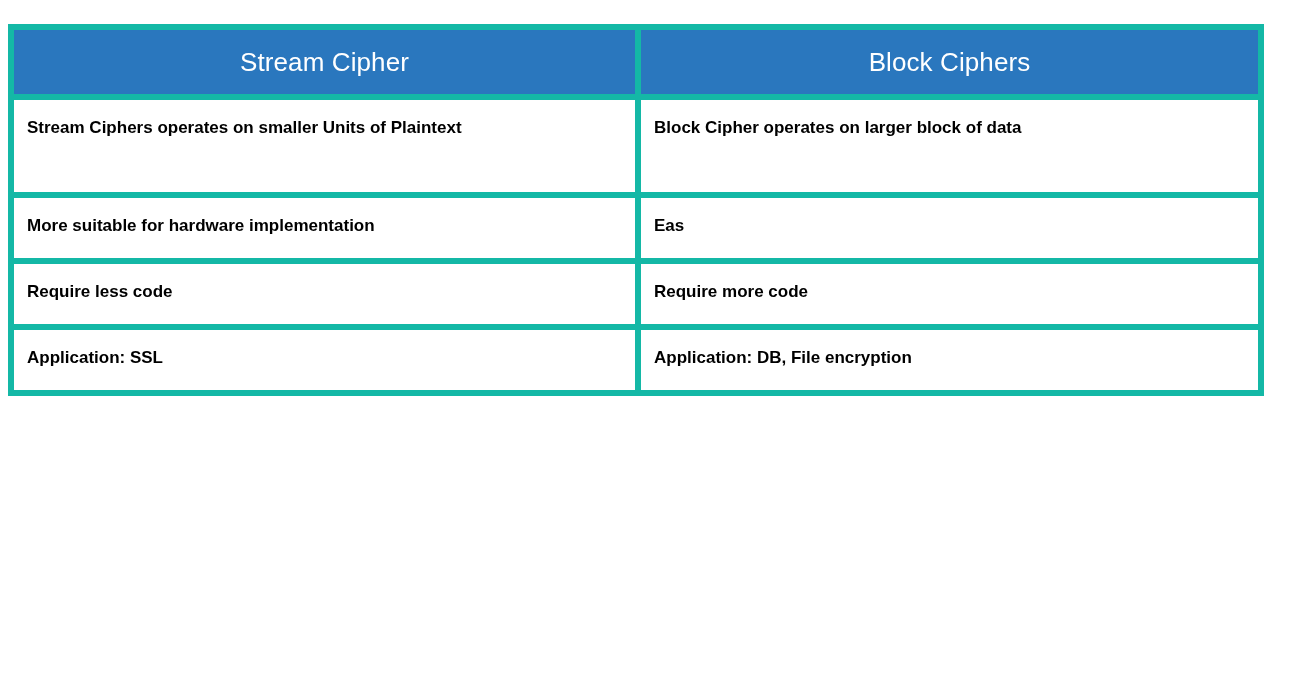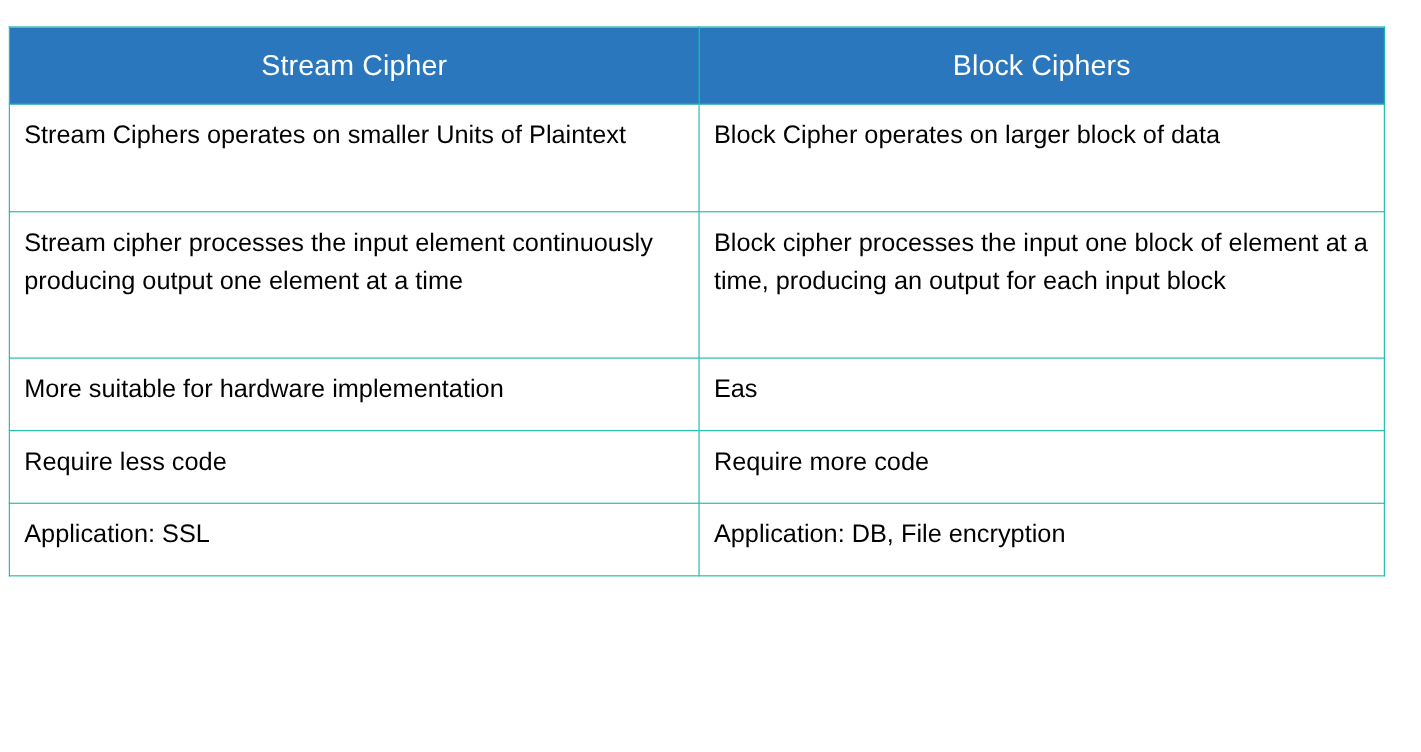--- a/index.html
+++ b/index.html
@@ -28,41 +28,42 @@
   table.cmp {
     border-collapse: collapse;
     table-layout: fixed;
     width: 1250px;
     background: #ffffff;
   }
   table.cmp col.c1 { width: 627px; }
   table.cmp col.c2 { width: 623px; }
 
   table.cmp th, table.cmp td {
-    border: 1px solid #14b8a6;
+    border: 6px solid #14b8a6;
     vertical-align: top;
     box-sizing: border-box;
   }
   table.cmp thead th {
     background: #2a77be;
     color: #ffffff;
     font-size: 26px;
     font-weight: normal;
     text-align: center;
     height: 70px;
     vertical-align: middle;
     padding: 4px 10px;
     letter-spacing: 0.1px;
   }
   table.cmp tbody td {
     color: #000000;
-    font-size: 23px;
+    font-size: 17px;
     line-height: 35px;
     text-align: left;
     padding: 10px 12px 10px 13px;
+    font-weight: bold;
   }
   table.cmp tbody tr.r-tall td { height: 98px; }
   table.cmp tbody tr.r-short td { height: 66px; }
   table.cmp tbody tr.r-triple td { height: 133px; }
   table.cmp tbody tr.r-last td { height: 66px; }
   .cell-text {
     display: block;
     white-space: pre-line;
   }
 </style>
@@ -88,28 +89,20 @@
       </thead>
       <tbody>
         <tr class="r-tall">
           <td>
             <span class="cell-text">Stream Ciphers operates on smaller Units of Plaintext</span>
           </td>
           <td>
             <span class="cell-text">Block Cipher operates on larger block of data</span>
           </td>
         </tr>
-        <tr class="r-triple">
-          <td>
-            <span class="cell-text">Stream cipher processes the input element continuously producing output one element at a time</span>
-          </td>
-          <td>
-            <span class="cell-text">Block cipher processes the input one block of element at a time, producing an output for each input block</span>
-          </td>
-        </tr>
         <tr class="r-short">
           <td>
             <span class="cell-text">More suitable for hardware implementation</span>
           </td>
           <td>
             <span class="cell-text">Eas</span>
           </td>
         </tr>
         <tr class="r-short">
           <td>

